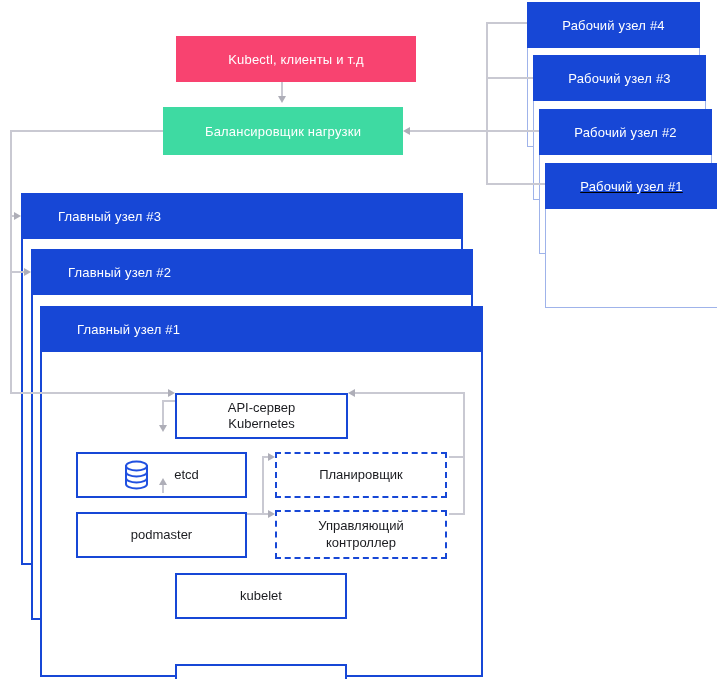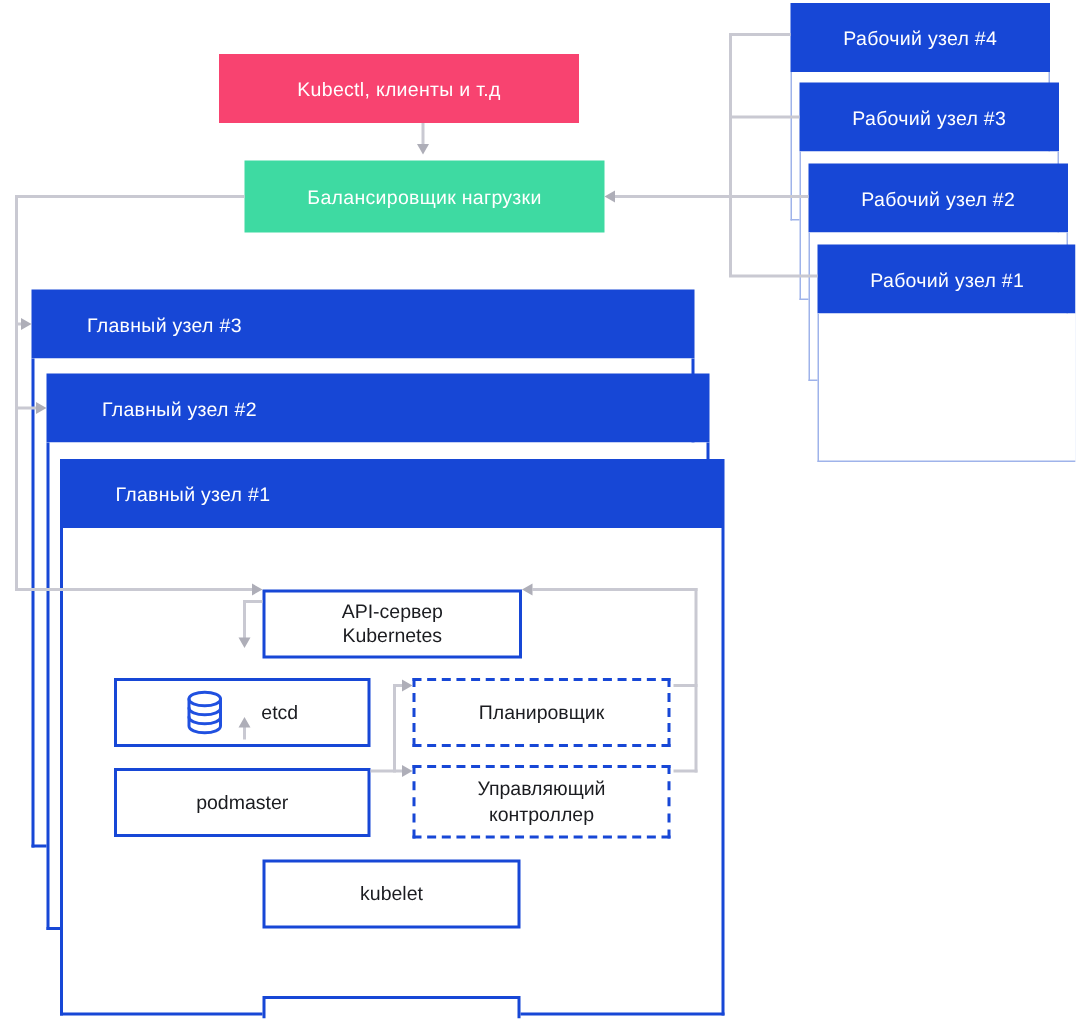--- a/index.html
+++ b/index.html
@@ -49,39 +49,39 @@
     <div class="body"></div>
   </div>
   <div class="node worker" style="left:533px;top:55px;">
     <div class="head">Рабочий узел #3</div>
     <div class="body"></div>
   </div>
   <div class="node worker" style="left:539px;top:109px;">
     <div class="head">Рабочий узел #2</div>
     <div class="body"></div>
   </div>
-  <div class="node worker" style="left:545px;top:163px;">
+  <div class="node worker" style="left:545px;top:163px;text-decoration:underline;">
     <div class="head">Рабочий узел #1</div>
     <div class="body"></div>
   </div>
 
   <div class="node master" style="left:21px;top:193px;width:442px;">
     <div class="head">Главный узел #3</div>
     <div class="body" style="height:326px;"></div>
   </div>
   <div class="node master" style="left:31px;top:249px;width:442px;">
     <div class="head">Главный узел #2</div>
     <div class="body" style="height:325px;"></div>
   </div>
   <div class="node master" style="left:40px;top:306px;width:443px;">
     <div class="head">Главный узел #1</div>
     <div class="body" style="height:325px;"></div>
   </div>
 
-  <div class="cbox" style="left:146px;top:36px;width:240px;height:46px;background:var(--pink);">Kubectl, клиенты и т.д</div>
+  <div class="cbox" style="left:176px;top:36px;width:240px;height:46px;background:var(--pink);">Kubectl, клиенты и т.д</div>
   <div class="cbox" style="left:163px;top:107px;width:240px;height:48px;background:var(--green);">Балансировщик нагрузки</div>
 
   <div class="ibox" style="left:175px;top:373px;width:173px;height:46px;">
     <span>
       <span style="display:block;">API-сервер</span>
       <span style="display:block;">Kubernetes</span>
     </span>
   </div>
 
   <div class="ibox" style="left:76px;top:432px;width:171px;height:46px;">

